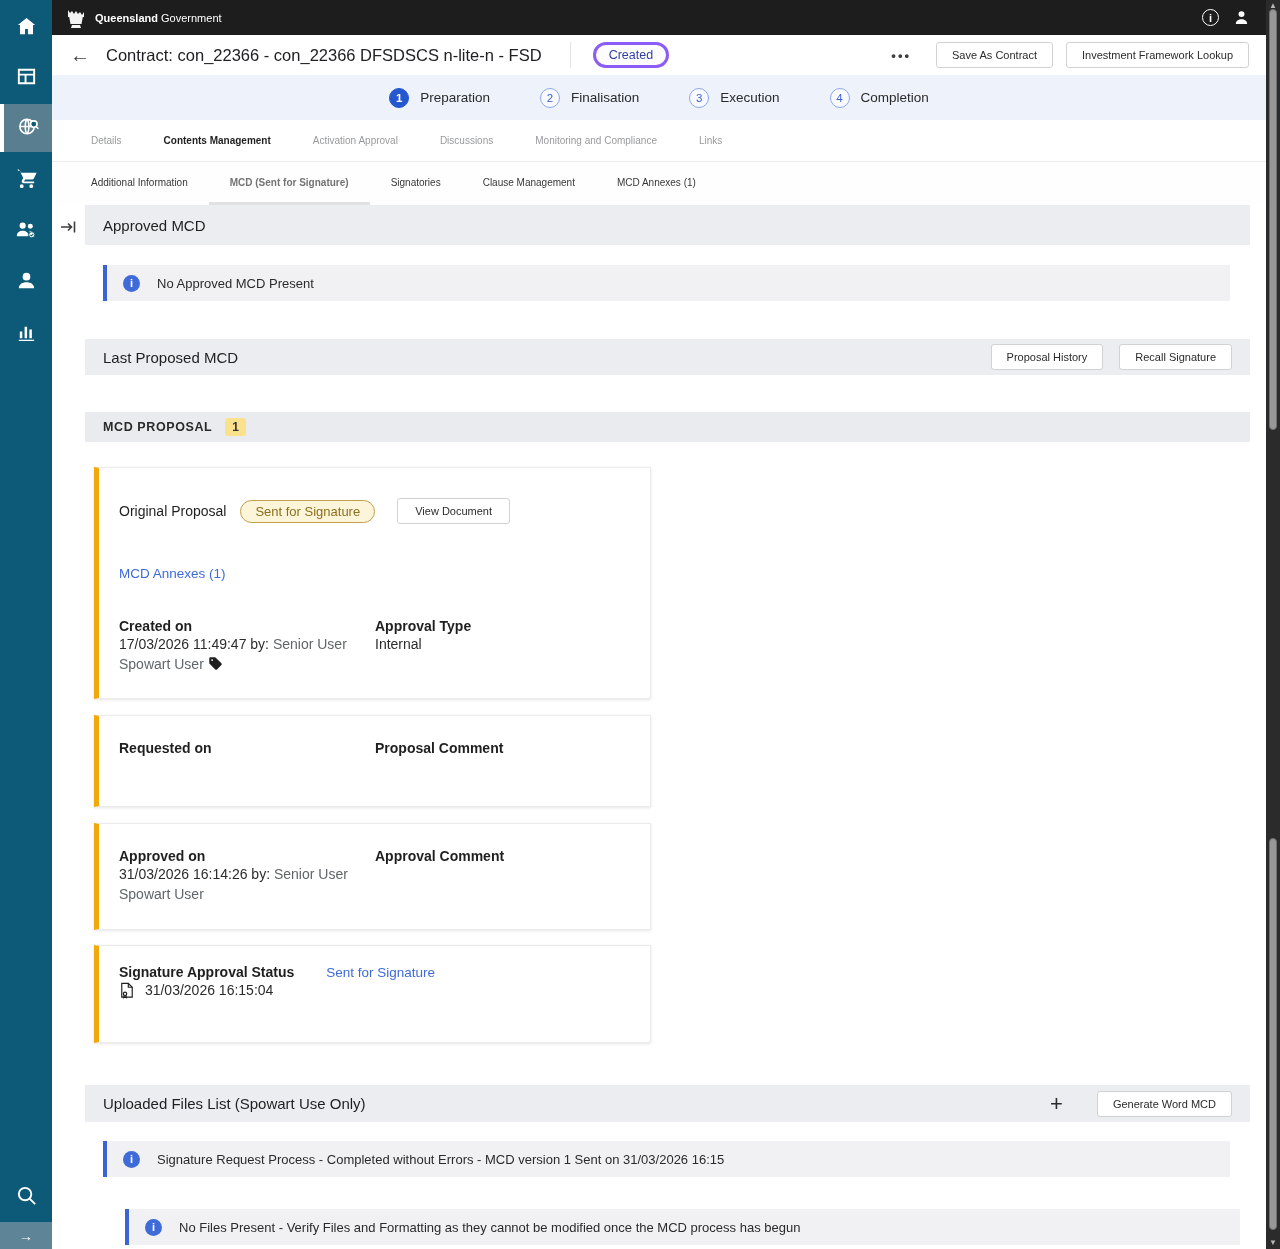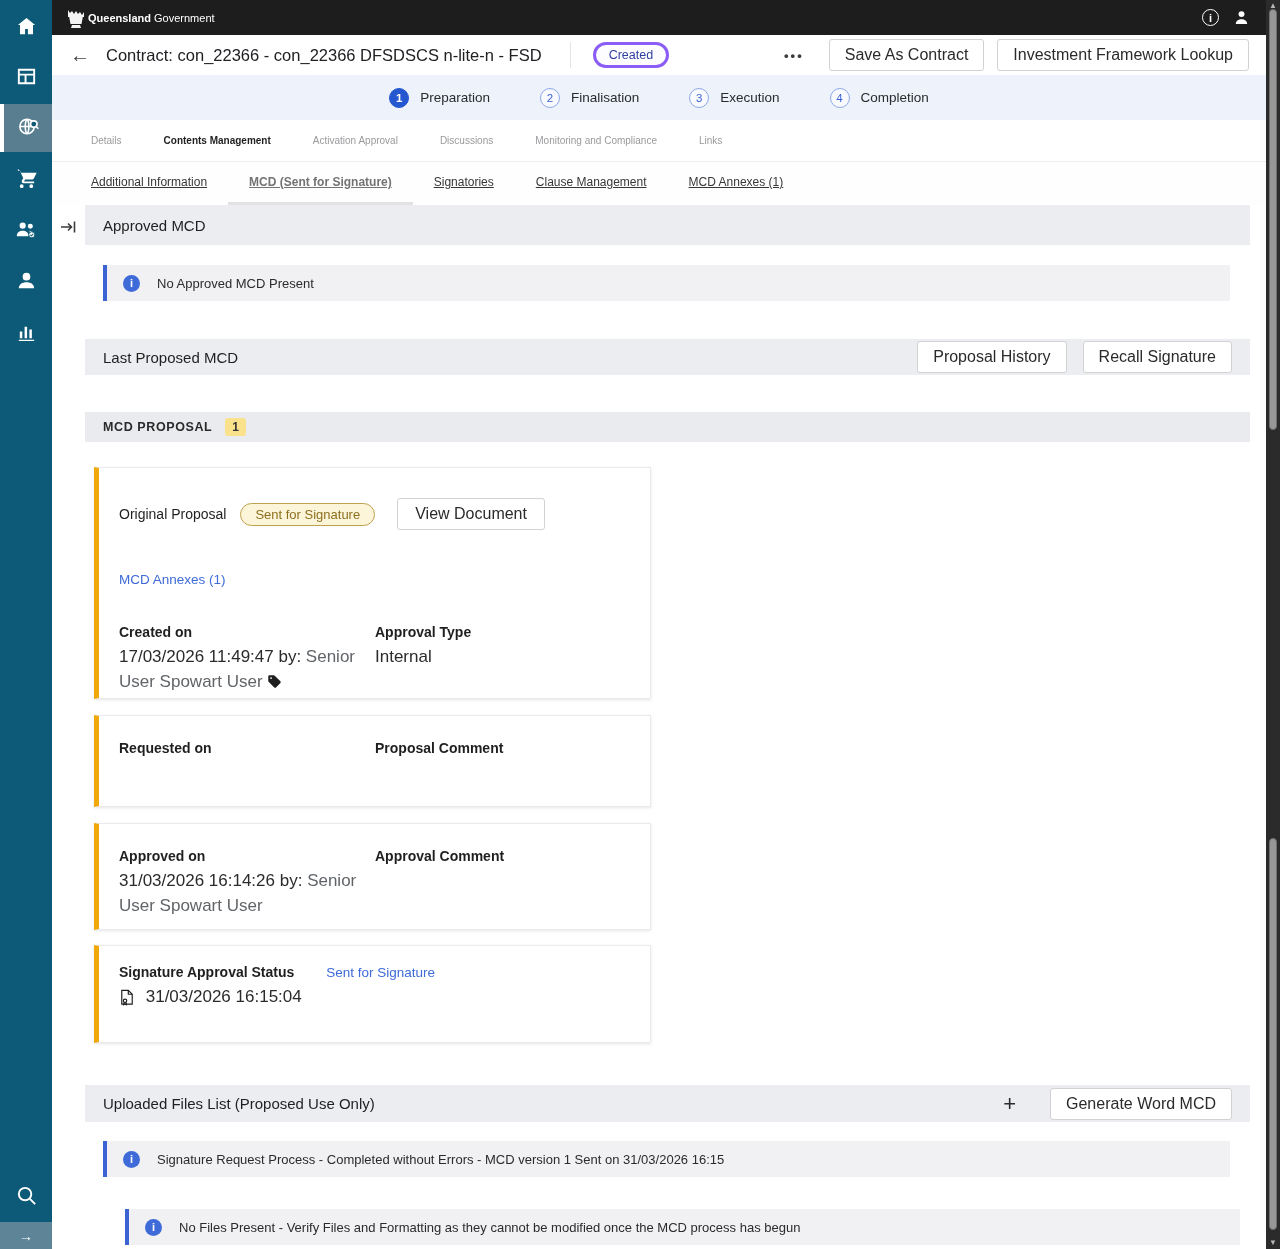--- a/index.html
+++ b/index.html
@@ -9,71 +9,71 @@
 
   
   .sidebar { position:absolute; left:0; top:0; width:52px; height:1249px; background:#0d5a78; z-index:5; }
   .side-item { position:absolute; left:0; width:52px; height:48px; display:flex; align-items:center; justify-content:center; cursor:pointer; }
   .side-item svg { width:23px; height:23px; }
   .side-item.active { background:#587e90; border-left:4px solid #ffffff; }
   .side-bottom-bar { position:absolute; left:0; bottom:0; width:52px; height:27px; background:#5d8497; display:flex; align-items:center; justify-content:center; color:#fff; font-size:14px; cursor:pointer; }
 
   
   .topbar { position:absolute; left:52px; top:0; width:1214px; height:35px; background:#1d1d1d; display:flex; align-items:center; padding:0 16px 0 12px; z-index:4; }
-  .qg-logo { display:flex; align-items:center; gap:0; }
+  .qg-logo { display:flex; align-items:center; gap:7px; }
   .qg-crest { width:24px; height:22px; }
   .qg-text { color:#fff; font-size:11px; }
   .qg-text b { font-weight:700; }
   .topbar-right { margin-left:auto; display:flex; align-items:center; gap:14px; }
   .info-glyph { width:17px; height:17px; border:1.6px solid #fff; border-radius:50%; color:#fff; font-size:11px; font-weight:700; display:flex; align-items:center; justify-content:center; cursor:pointer; }
   .person-glyph svg { width:17px; height:17px; display:block; cursor:pointer; }
 
   
   .titlebar { position:absolute; left:52px; top:35px; width:1214px; height:40px; background:#fff; display:flex; align-items:center; padding:0 17px 0 18px; }
   .back-arrow { font-size:20px; color:#3c4043; margin-right:16px; cursor:pointer; line-height:1; }
   .page-title { font-size:16.5px; font-weight:500; color:#202124; white-space:nowrap; }
   .title-div { width:1px; height:26px; background:#e4e4e4; margin:0 22px 0 28px; }
   .status-pill { border:3px solid #8b5cf6; color:#303f9f; background:#fdfdff; border-radius:999px; font-size:12.5px; padding:3px 13px; cursor:default; }
   .titlebar-right { margin-left:auto; display:flex; align-items:center; gap:13px; }
   .ellipsis-btn { font-size:13px; letter-spacing:2px; color:#3c4043; cursor:pointer; margin-right:12px; font-weight:700; }
-  .btn { background:#fff; border:1px solid #d2d2d2; border-radius:3px; font-size:16px; color:#2b2b2b; padding:6px 15px; cursor:pointer; font-family:"Liberation Sans",sans-serif; white-space:nowrap; }
+  .btn { background:#fff; border:1px solid #d2d2d2; border-radius:3px; font-size:11px; color:#2b2b2b; padding:6px 15px; cursor:pointer; font-family:"Liberation Sans",sans-serif; white-space:nowrap; }
 
   
   .stepper { position:absolute; left:52px; top:75px; width:1214px; height:45px; background:#edf2fb; display:flex; align-items:center; justify-content:center; gap:50px; }
   .step { display:flex; align-items:center; gap:11px; cursor:pointer; }
   .step-circle { width:20px; height:20px; border-radius:50%; border:1.5px solid #8fa7e6; color:#3a61cf; background:#f8faff; font-size:11.5px; display:flex; align-items:center; justify-content:center; }
   .step.active .step-circle { background:#2457d0; border-color:#2457d0; color:#fff; font-weight:700; }
   .step-label { font-size:13.5px; color:#2b2b2b; }
 
   
   .maintabs { position:absolute; left:52px; top:120px; width:1214px; height:42px; background:#fff; border-bottom:1px solid #ededed; display:flex; align-items:center; padding:0 0 0 18px; }
   .maintab { font-size:10px; color:#999a9c; padding:0 21px; height:100%; display:flex; align-items:center; cursor:pointer; white-space:nowrap; }
   .maintab.active { color:#1f1f1f; font-weight:700; }
   .subtabs { position:absolute; left:52px; top:162px; width:1214px; height:43px; background:#fefefe; display:flex; align-items:stretch; padding:0 0 0 18px; }
-  .subtab { font-size:12px; color:#373737; padding:0 21px; display:flex; align-items:center; cursor:pointer; white-space:nowrap; border-bottom:3px solid transparent;text-decoration:underline; }
+  .subtab { font-size:10px; color:#373737; padding:0 21px; display:flex; align-items:center; cursor:pointer; white-space:nowrap; border-bottom:3px solid transparent; }
   .subtab.active { color:#737373; font-weight:700; border-bottom-color:#e2e2e2; }
 
   
   .content { position:absolute; left:52px; top:205px; width:1214px; height:1044px; background:#fff; overflow:hidden; }
   .gutter { position:absolute; left:0; top:0; width:33px; height:100%; background:#fff; }
   .collapse-ic { position:absolute; left:8px; top:14px; cursor:pointer; }
   .main-col { margin-left:33px; width:1165px; }
 
   .band { width:100%; background:#ebedf1; display:flex; align-items:center; padding:0 18px; }
   .band-title { font-size:15px; font-weight:500; color:#1f1f1f; }
   .band-right { margin-left:auto; display:flex; align-items:center; gap:16px; }
 
   .alert { background:#f1f1f4; border-left:4px solid #3c63d3; display:flex; align-items:center; gap:17px; padding:9px 16px; min-height:36px; }
   .info-ic { width:17px; height:17px; min-width:17px; border-radius:50%; background:#3f6bd9; color:#fff; font-size:11px; font-weight:700; display:flex; align-items:center; justify-content:center; font-style:normal; }
   .alert-text { font-size:13px; color:#2b2b2b; }
 
   .card { width:557px; margin-left:9px; background:#fff; border:1px solid #ebebeb; border-left:5px solid #f0a80a; box-shadow:0 1px 3px rgba(0,0,0,.1); padding:18px 20px; }
   .card-row { display:flex; align-items:center; gap:14px; }
   .fld-label { font-size:14px; font-weight:700; color:#1f1f1f; }
-  .fld-value { font-size:17px; color:#2b2b2b; margin-top:5px; line-height:1.45; }
+  .fld-value { font-size:14px; color:#2b2b2b; line-height:1.45; }
   .muted { color:#616569; }
   .link { color:#3e6bd8; font-size:13.5px; cursor:pointer; text-decoration:none; }
   .two-col { display:grid; grid-template-columns:256px 1fr; column-gap:0; }
   .sig-pill { background:#fcf5da; border:1px solid #bfa14c; color:#8d6f1d; border-radius:999px; font-size:13px; padding:3px 14px; white-space:nowrap; }
   .count-badge { background:#fae28c; color:#343434; font-size:12px; font-weight:700; border-radius:3px; padding:2px 7px; margin-left:13px; }
   .mcd-band-title { font-size:12.5px; font-weight:700; letter-spacing:.6px; color:#2a2a2a; }
   .plus-ic { font-size:22px; font-weight:400; color:#2b2b2b; cursor:pointer; line-height:1; margin-right:18px; }
   .tag-ic { display:inline-block; vertical-align:-2px; margin-left:4px; }
   .doc-ic { display:inline-block; vertical-align:-4px; margin-right:6px; }
 
@@ -302,21 +302,21 @@
                 <path d="M14 2H4v21h16V8z"></path>
                 <path d="M14 2v6h6"></path>
                 <circle cx="9" cy="18" r="2.6"></circle>
                 <path d="M7.8 20.5 7 24l2-1 2 1-.8-3.5"></path>
               </svg></span>
           <span>31/03/2026 16:15:04</span>
         </div>
       </div>
 
       <div class="band" style="height:37px; margin-top:42px">
-        <span class="band-title">Uploaded Files List (Proposed Use Only)</span>
+        <span class="band-title">Uploaded Files List (Spowart Use Only)</span>
         <span class="band-right">
           <span class="plus-ic">+</span>
           <button class="btn">Generate Word MCD</button>
         </span>
       </div>
 
       <div class="alert" style="margin:19px 20px 0 18px">
         <i class="info-ic">i</i>
         <span class="alert-text">Signature Request Process - Completed without Errors - MCD version 1  Sent on 31/03/2026 16:15</span>
       </div>

